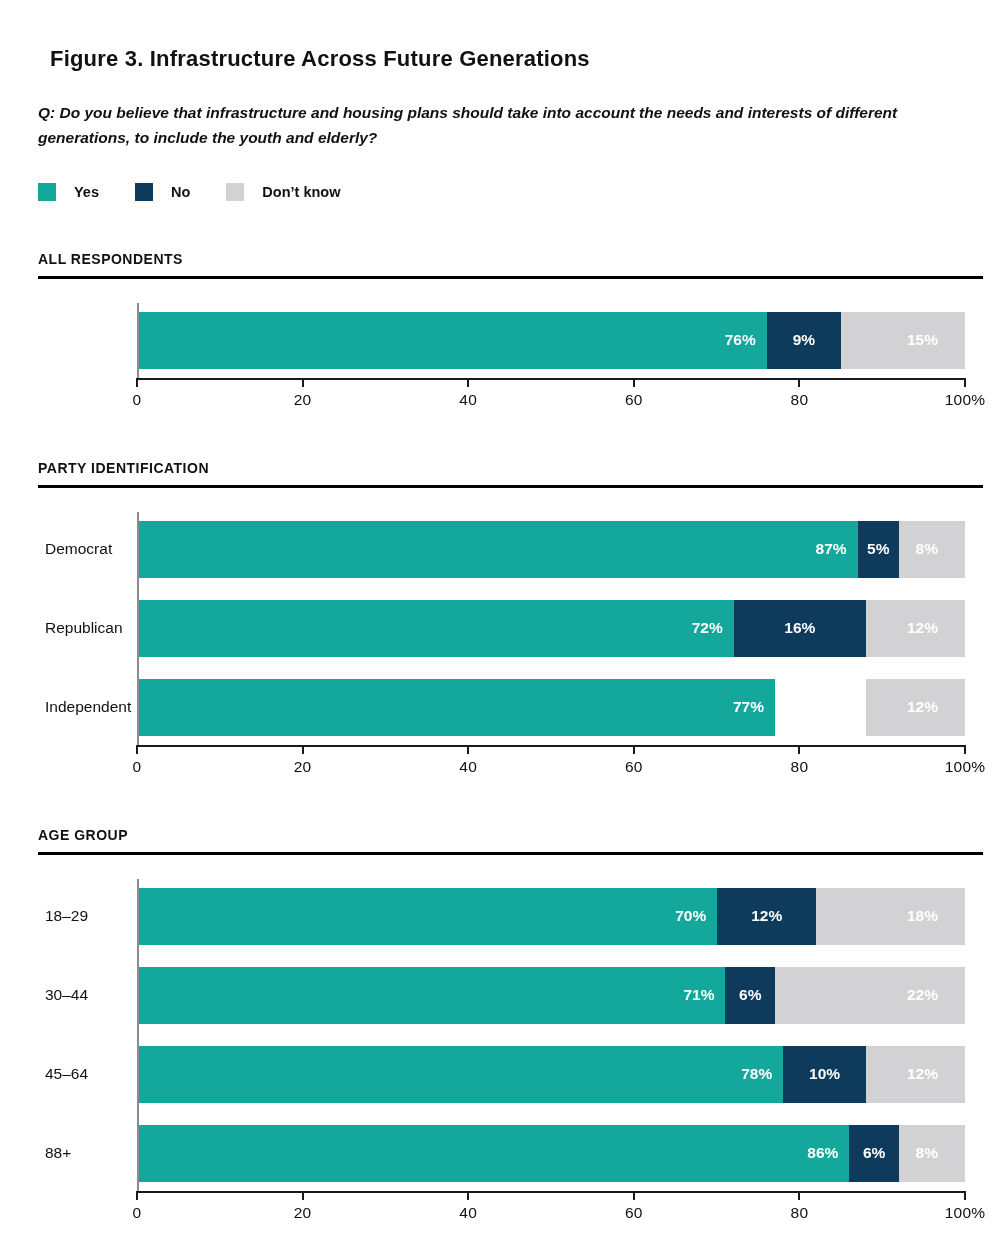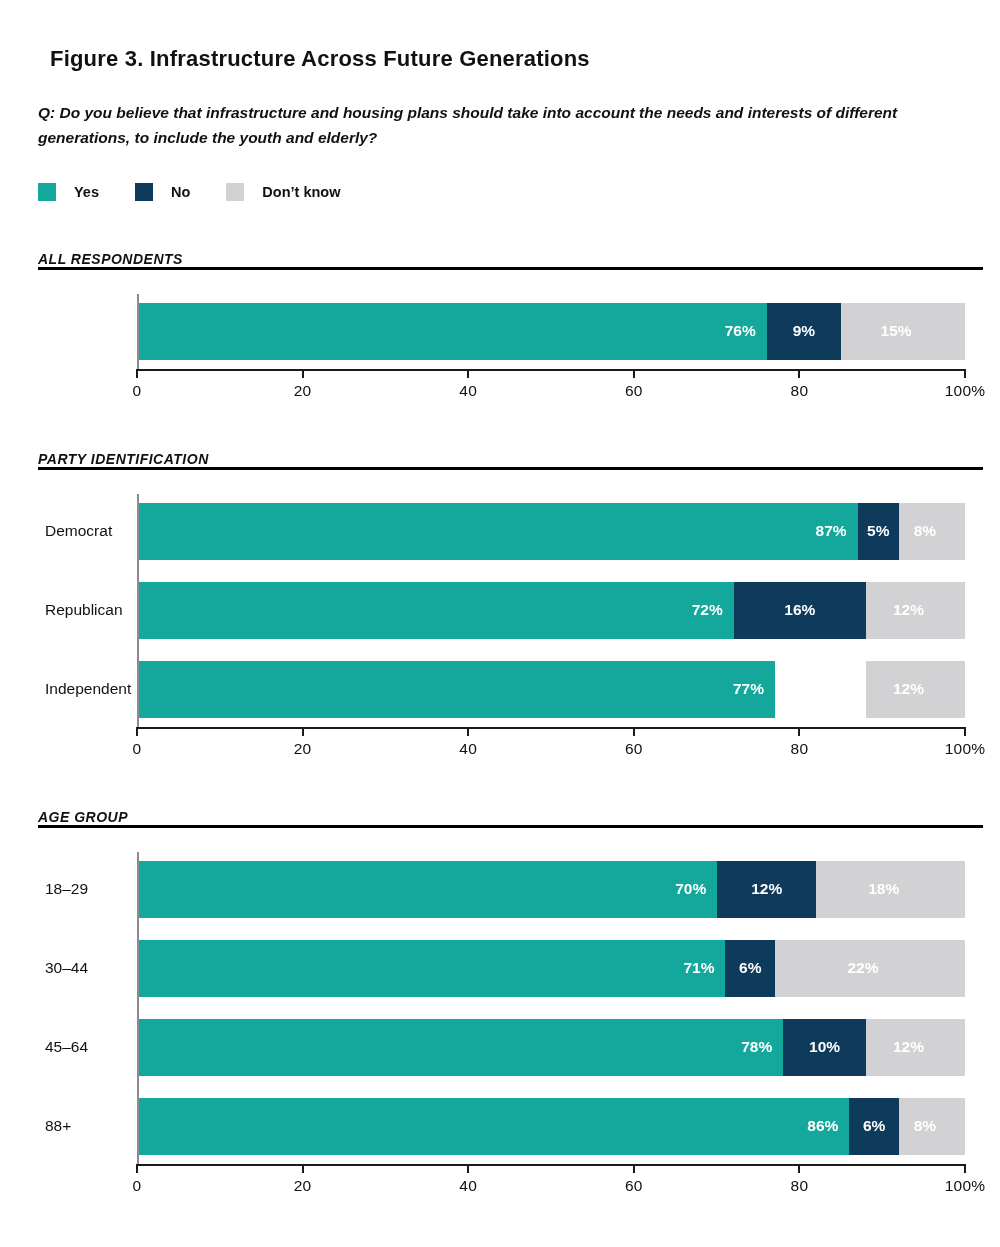--- a/index.html
+++ b/index.html
@@ -23,39 +23,39 @@
     color:#111;
   }
   .legend { margin-top:32px; display:flex; align-items:center; }
   .legend-item { display:flex; align-items:center; margin-right:36px; }
   .legend-swatch { width:18px; height:18px; margin-right:18px; flex:0 0 auto; }
   .legend-label { font-size:14.5px; font-weight:700; color:#111; }
 
   .section { margin-top:50px; }
   .section-header {
     font-size:14px; font-weight:700; letter-spacing:0.5px; color:#111;
-    width:945px; border-bottom:3px solid #000;font-style:italic;
+    width:945px; padding-bottom:9px; border-bottom:3px solid #000;
   }
   .chart { margin-top:24px; width:927px; }
   .plot-body {
     margin-left:99px; padding:9px 0 9px 0;
     border-left:2px solid #8c8c8c;
     position:relative;
   }
   .row { height:57px; position:relative; margin-bottom:22px; }
   .row:last-child { margin-bottom:0; }
   .cat-label {
     position:absolute; left:-94px; width:90px; top:50%;
     transform:translateY(-50%);
     font-size:15.5px; color:#111; text-align:left; white-space:nowrap;
   }
   .seg { position:absolute; top:0; height:100%; display:flex; align-items:center; }
   .seg-yes  { left:0; justify-content:flex-end; padding-right:11px; }
   .seg-no   { justify-content:center; }
-  .seg-dk   { justify-content:center; padding-right:14px; }
+  .seg-dk   { justify-content:flex-end; padding-right:27px; }
   .seg-label { color:#fff; font-weight:700; font-size:15.5px; white-space:nowrap; }
 
   .axis { margin-left:99px; position:relative; height:2px; background:#1a1a1a; width:828px; }
   .axis-tick {
     position:absolute; top:0; width:2px; height:9px; background:#1a1a1a;
   }
   .tick-labels {
     margin-left:99px; position:relative; height:19px; margin-top:11px; width:828px;
   }
   .tick-label {

